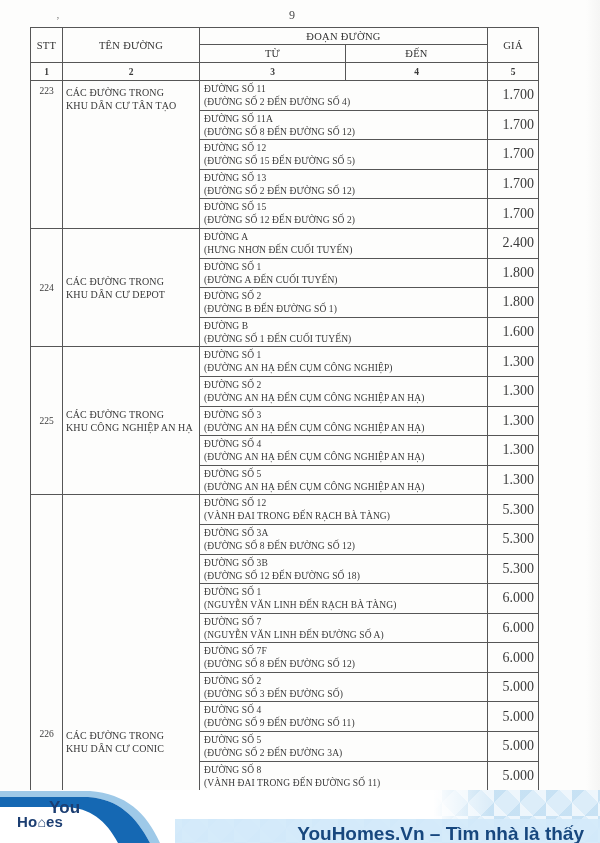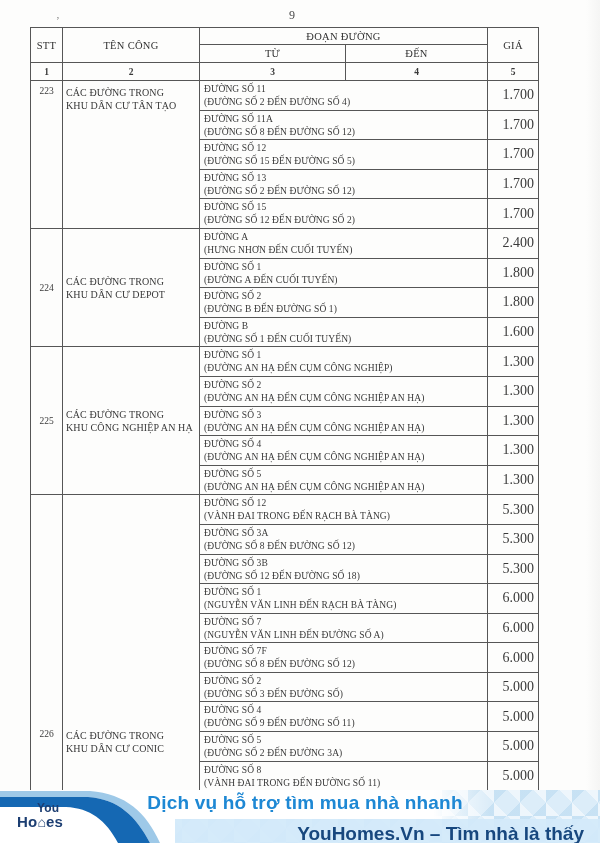--- a/index.html
+++ b/index.html
@@ -82,21 +82,21 @@
   .footer-left {
     position:absolute; left:0; top:0; width:175px; height:53px;
     background:#ffffff;
   }
   .swoosh { position:absolute; left:0; top:0; }
   .logo {
     position:absolute; left:17px; top:11px;
     font-family:"Liberation Sans", sans-serif; font-weight:bold;
     line-height:14px; letter-spacing:0.2px;
   }
-  .logo .l1 { font-size:12px; display:block; margin-left:20px; }
+  .logo .l1 { font-size:17px; display:block; margin-left:32px; }
   .logo .l2 { font-size:15px; display:block; }
   .house-glyph { font-size:14px; font-weight:bold; }
   .footer-title {
     position:absolute; left:125px; top:2px; width:360px;
     font-family:"Liberation Sans", sans-serif; font-weight:bold;
     font-size:19px; text-align:center; letter-spacing:0.2px;
   }
   .footer-find {
     position:absolute; left:140px; top:32px;
     font-family:"Liberation Sans", sans-serif; font-weight:bold; font-size:14px;
@@ -117,21 +117,21 @@
   <colgroup>
       <col class="c1">
       <col class="c2">
       <col class="c3">
       <col class="c4">
       <col class="c5">
     </colgroup>
   <thead>
     <tr class="hrow1">
       <th class="hdr" rowspan="2">STT</th>
-      <th class="hdr" rowspan="2">TÊN CÔNG</th>
+      <th class="hdr" rowspan="2">TÊN ĐƯỜNG</th>
       <th class="hdr" colspan="2">ĐOẠN ĐƯỜNG</th>
       <th class="hdr" rowspan="2">GIÁ</th>
     </tr>
     <tr class="hrow2">
       <th class="hdr">TỪ</th>
       <th class="hdr">ĐẾN</th>
     </tr>
     <tr class="numrow">
       <td>1</td>
       <td>2</td>
@@ -353,15 +353,14 @@
   <div class="footer-bottom-strip"></div>
   <div class="footer-left"></div>
   <svg class="swoosh" width="180" height="53" viewBox="0 0 180 53">
     <path d="M0,1 L90,1 C126,4 146,22 160,53 L150,53 C136,26 118,9 88,7 L0,7 Z" fill="#9ec9e8"></path>
     <path d="M0,7 L88,7 C118,9 136,26 150,53 L118,53 C106,30 90,18 66,17 L0,17 Z" fill="#1568b3"></path>
   </svg>
   <div class="logo" style="color: rgb(28, 62, 114);">
     <span class="l1">You</span>
     <span class="l2"><span>Ho</span><span class="house-glyph">⌂</span><span>es</span></span>
   </div>
-  <div class="footer-title" style="color: rgb(30, 136, 212);">Dịch vụ hỗ trợ tìm mua nhà nhanh</div>
   <div class="footer-right" style="color: rgb(23, 71, 126);">YouHomes.Vn – Tìm nhà là thấy</div>
 </div>
 
 </body></html>

